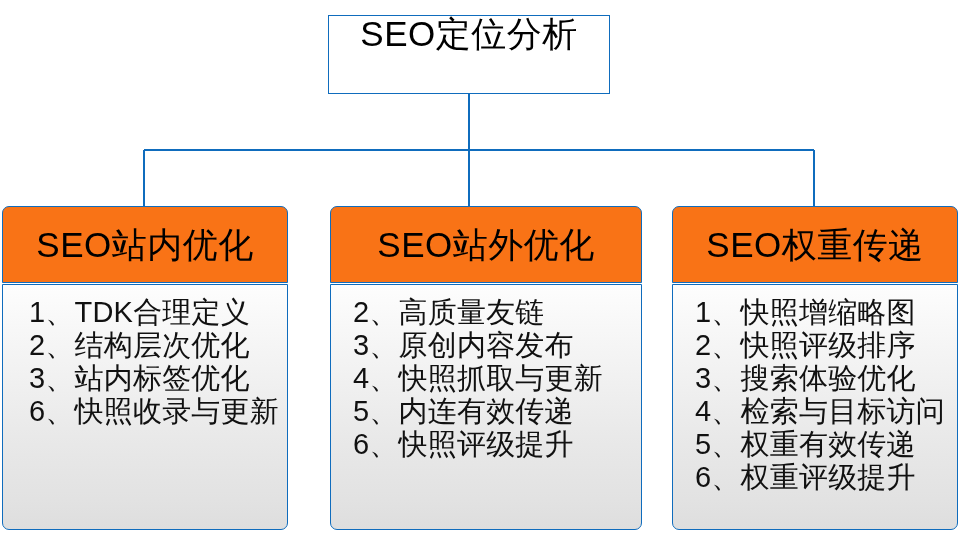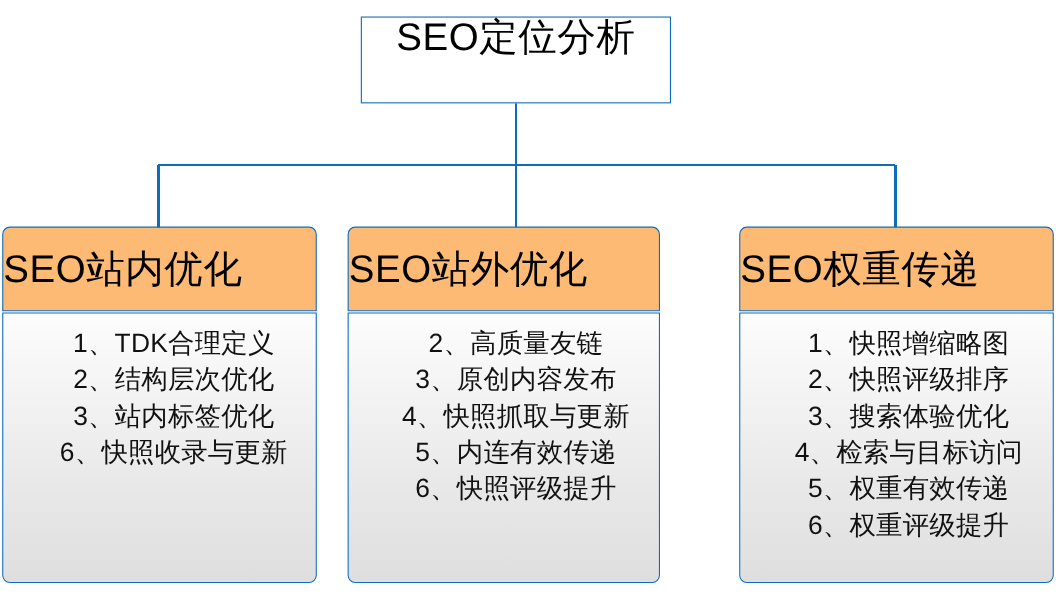--- a/index.html
+++ b/index.html
@@ -57,32 +57,32 @@
   }
 
   
   .column {
     position: absolute;
     top: 206px;
     width: 286px;
     height: 324px;
   }
   .column.col-0 { left: 2px; }
-  .column.col-1 { left: 316px; width: 284px; }
+  .column.col-1 { left: 330px; width: 312px; }
   .column.col-2 { left: 672px; width: 286px; }
 
   .col-header {
     box-sizing: border-box;
     height: 77px;
     border: 1.6px solid #0f6cbd;
     border-radius: 7px 7px 0 0;
-    background: #fdba74;
+    background: #f97316;
     display: flex;
     align-items: center;
-    justify-content: flex-start;
+    justify-content: center;
   }
   .col-header-label {
     font-size: 35px;
     line-height: 1;
     letter-spacing: 0.5px;
     white-space: nowrap;
     color: #000;
   }
 
   .col-body {
@@ -98,28 +98,27 @@
     align-items: center;
   }
 
   .item-list {
     list-style: none;
     margin: 0;
     padding: 0;
     width: 100%;
   }
   .item-row {
-    font-size: 24px;
+    font-size: 29px;
     line-height: 33px;
     height: 33px;
     color: #111;
     white-space: nowrap;
     padding-left: 26px;
     letter-spacing: 0.2px;
-    text-align: center;
   }
   .column.col-1 .item-row { padding-left: 22px; }
   .column.col-2 .item-row { padding-left: 22px; }
 
   .item-index { }
   .item-text { }
 </style>
 </head>
 <body>
 

